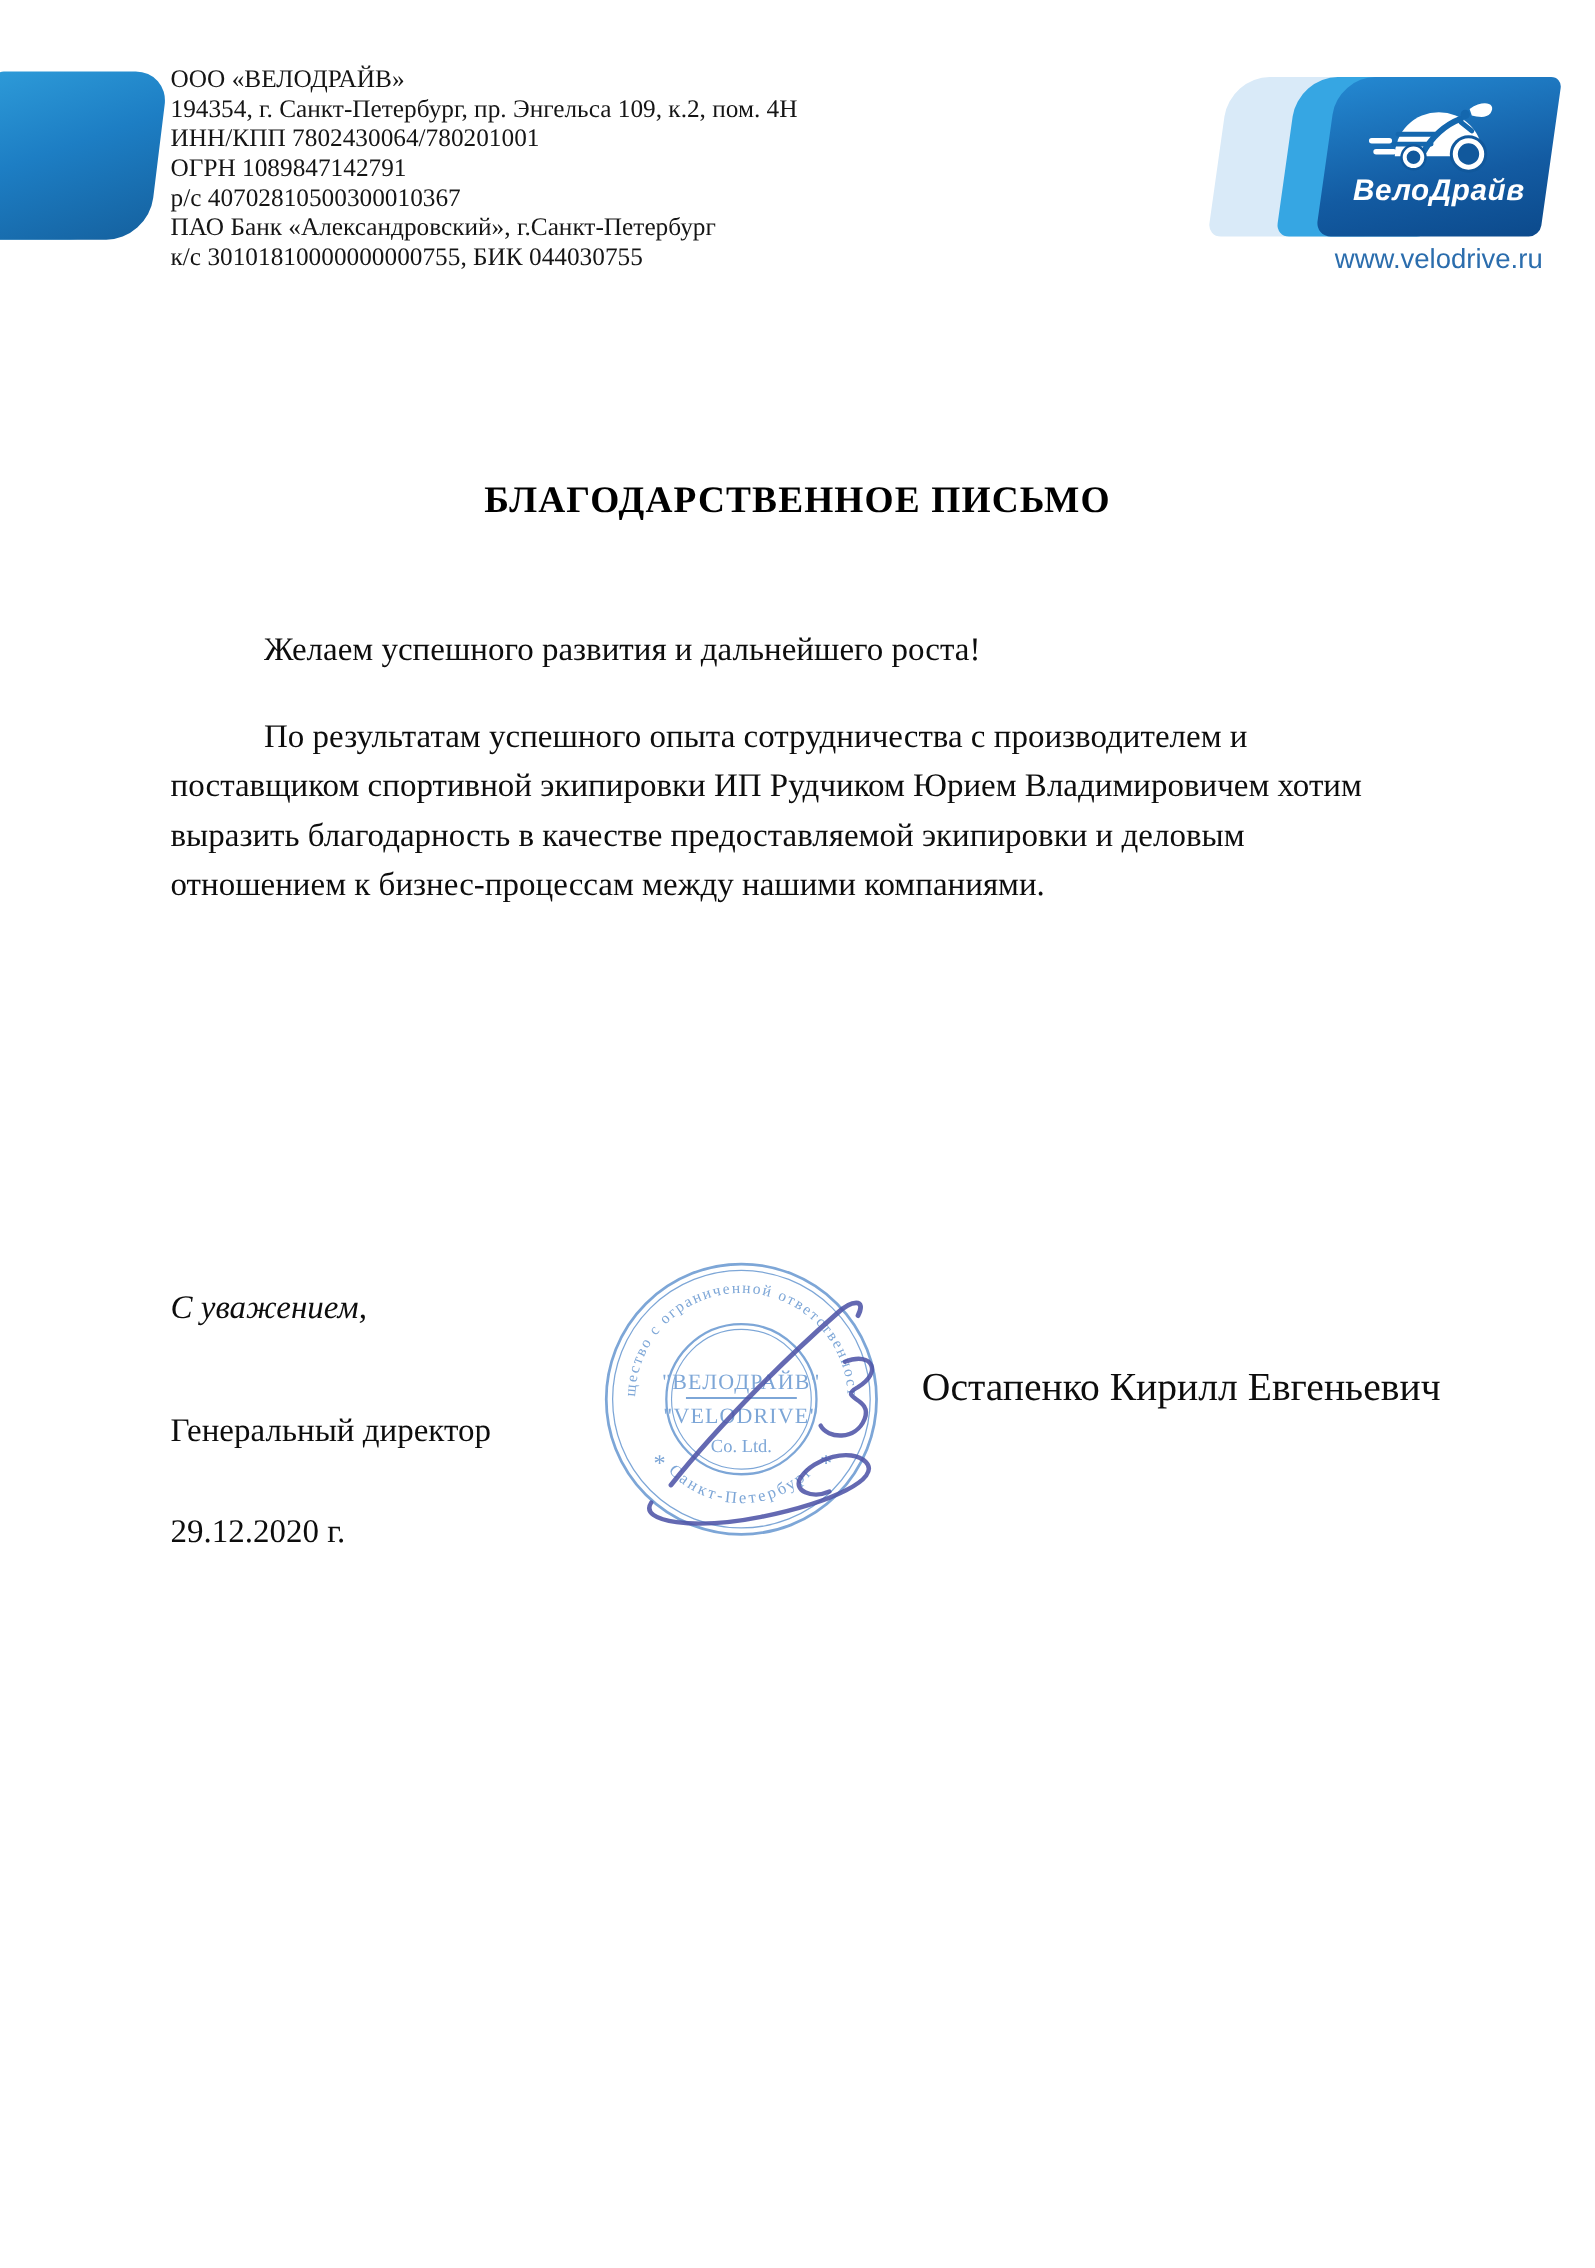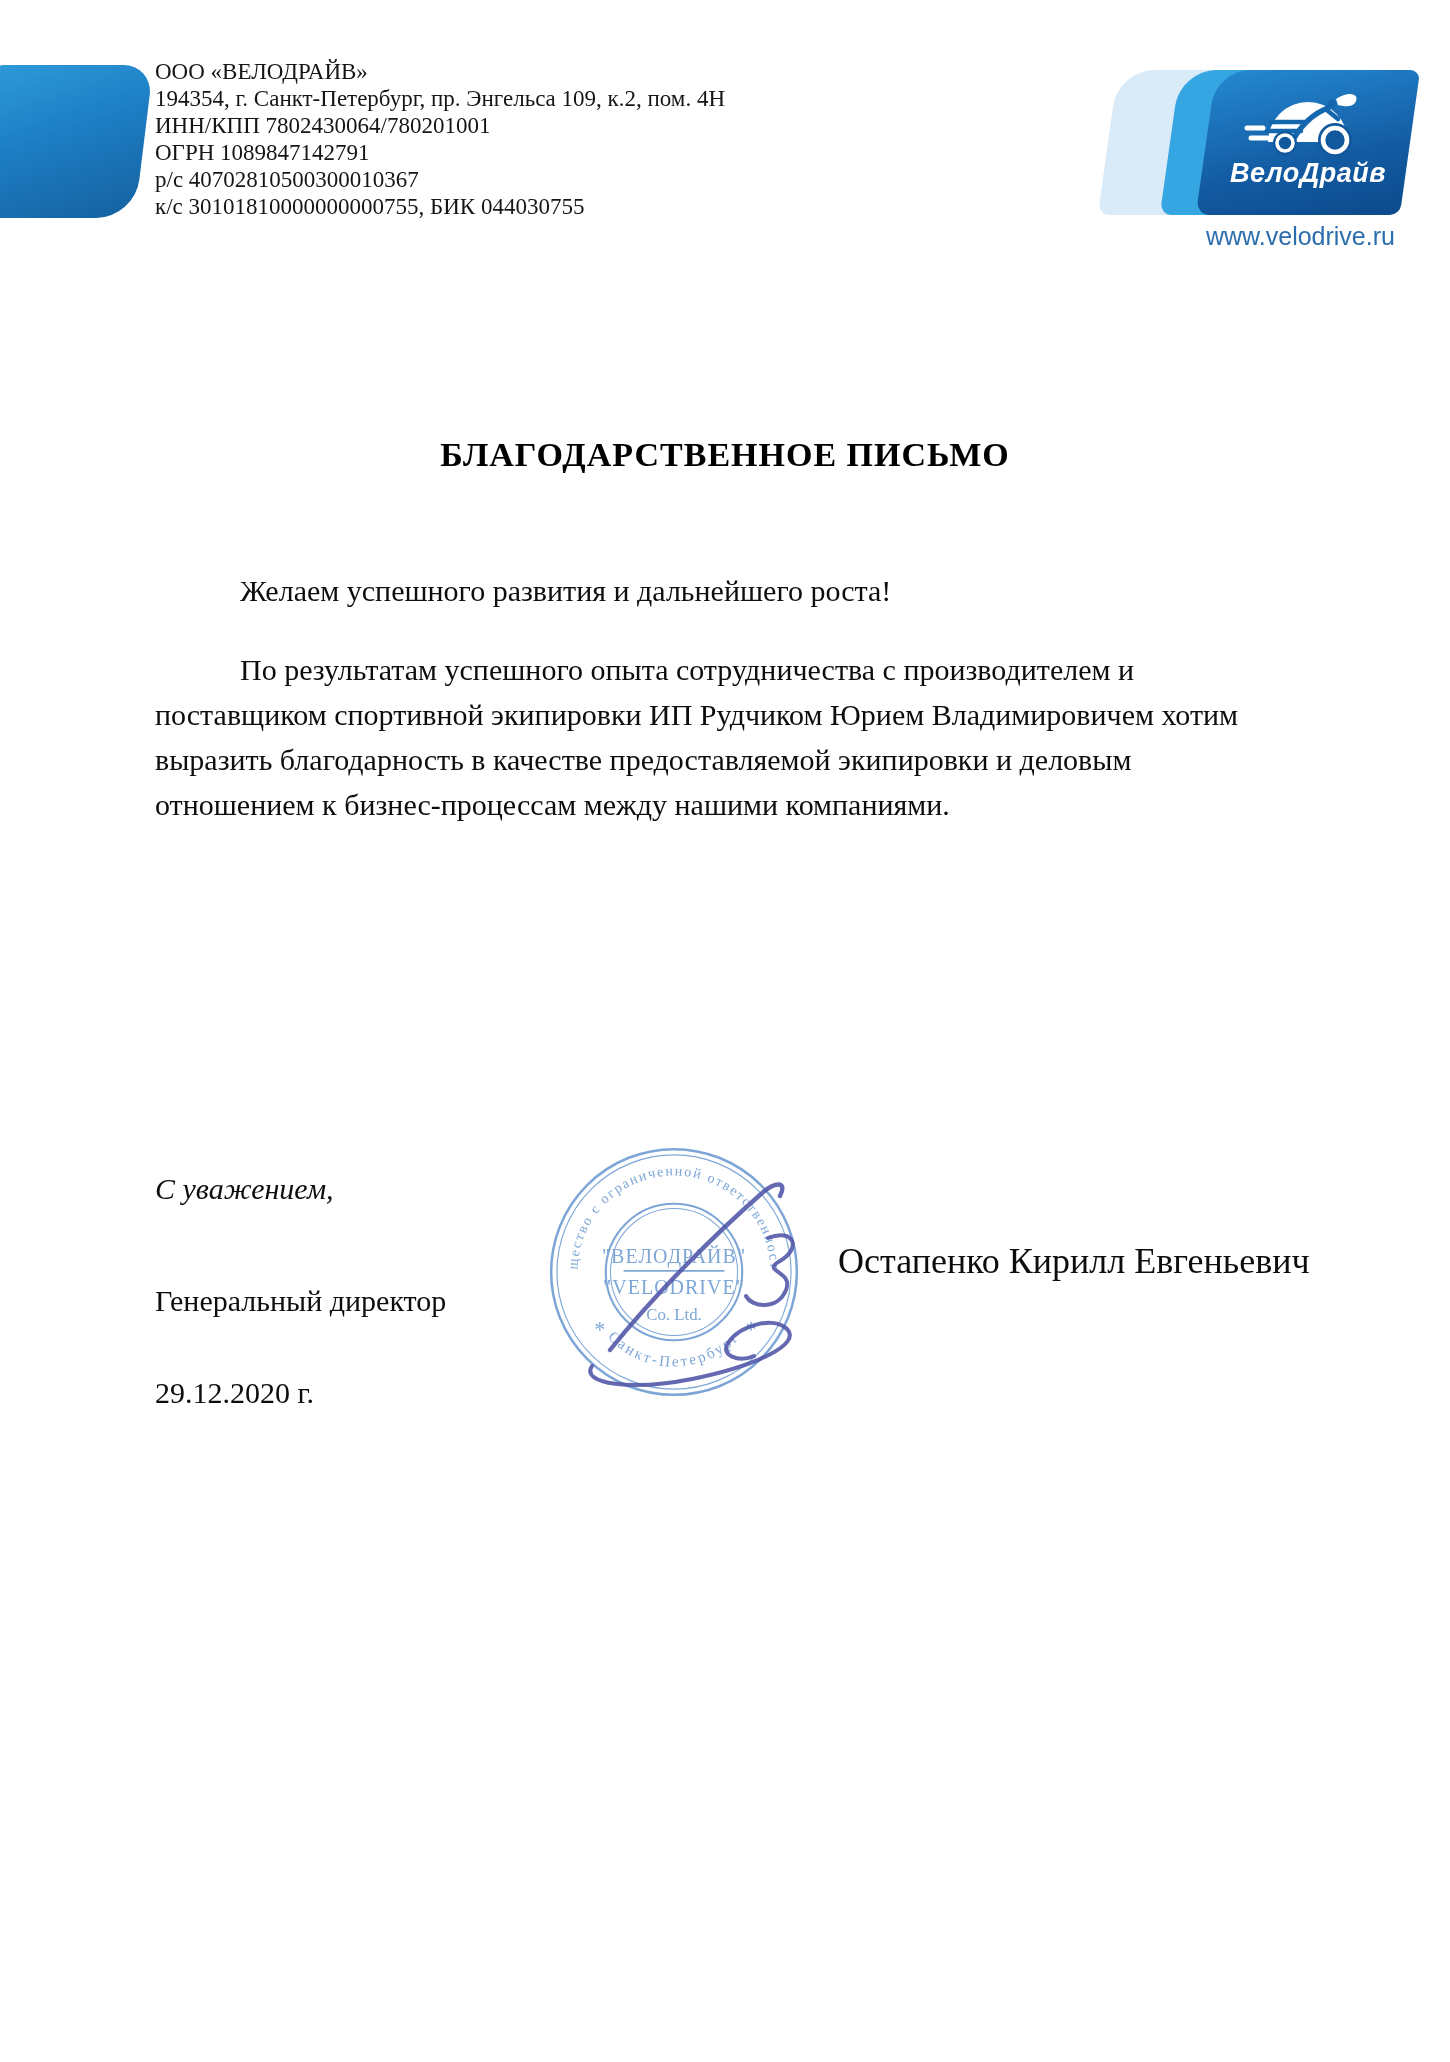--- a/index.html
+++ b/index.html
@@ -43,21 +43,21 @@
   .logo-content{position:absolute;left:1206px;top:70px;width:204px;height:145px;text-align:center;}
   .logo-bike{display:block;margin:8px auto 0 auto;}
   .logo-brand{
     display:block;margin-top:-4px;
     font-family:"Liberation Sans", sans-serif;
     font-weight:bold;font-style:italic;
     font-size:27px;color:#ffffff;letter-spacing:0.5px;
   }
   .logo-site{
     position:absolute;left:1206px;top:222px;width:204px;
-    text-align:left;
+    text-align:center;
     font-family:"Liberation Sans", sans-serif;
     font-size:25px;color:#2b6dad;
   }
   
   .doc-title{
     position:absolute;left:155px;top:436px;width:1140px;
     text-align:center;font-weight:bold;font-size:34px;letter-spacing:1px;
     color:#000000;
   }
   .body-block{position:absolute;left:155px;top:568px;width:1140px;}
@@ -93,20 +93,21 @@
 
   <div class="deco-left-light"></div>
   <div class="deco-left-main"></div>
 
   <div class="company-details">
     <div>ООО «ВЕЛОДРАЙВ»</div>
     <div>194354, г. Санкт-Петербург, пр. Энгельса 109, к.2, пом. 4Н</div>
     <div>ИНН/КПП 7802430064/780201001</div>
     <div>ОГРН 1089847142791</div>
     <div>р/с 40702810500300010367</div>
+    <div>ПАО Банк «Александровский», г.Санкт-Петербург</div>
     <div>к/с 30101810000000000755, БИК 044030755</div>
   </div>
 
   <div class="logo-layer logo-light"></div>
   <div class="logo-layer logo-mid"></div>
   <div class="logo-layer logo-main"></div>
   <div class="logo-content">
     <svg class="logo-bike" width="130" height="84" viewBox="0 0 130 84">
 
       <path d="M 25 64 A 40 40 0 0 1 105 64 Z" fill="#ffffff"></path>

